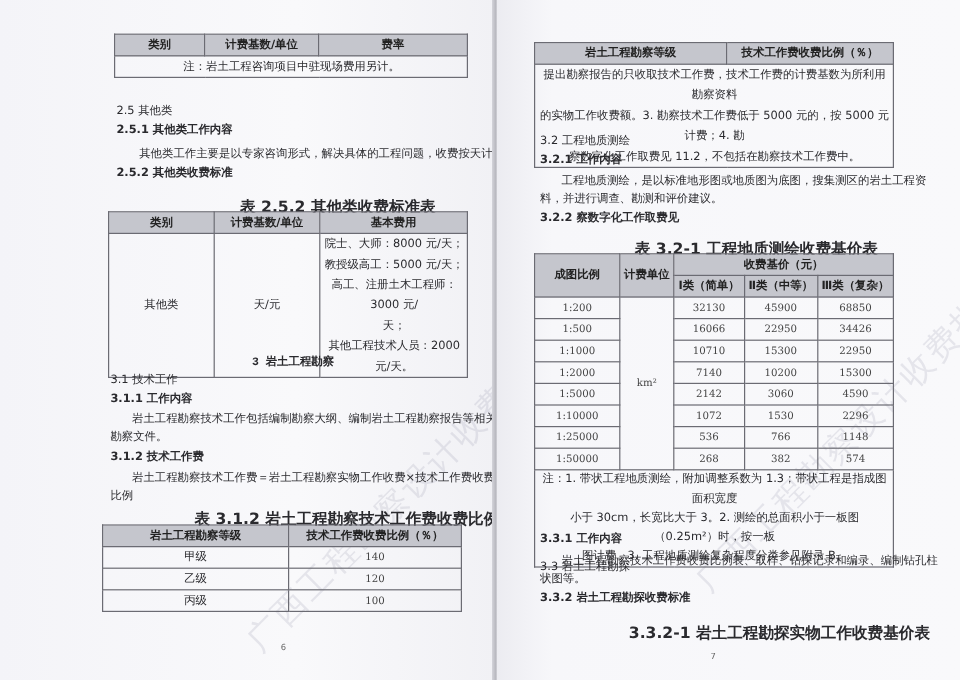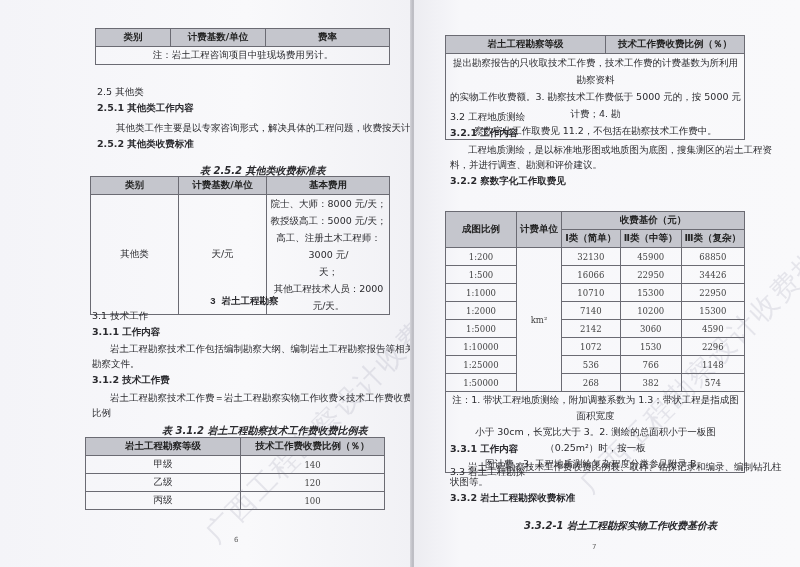--- a/index.html
+++ b/index.html
@@ -19,21 +19,21 @@
   .watermark {
     position:absolute; font-size:28px; color:rgba(90,90,120,0.12); transform:rotate(-45deg);
     white-space:nowrap; pointer-events:none; letter-spacing:2px;
   }
   table.t { border-collapse:collapse; font-size:9.5px; position:absolute; }
   table.t td, table.t th { border:1px solid #6b6b73; text-align:center; padding:0 2px; height:17px; }
   table.t th { background:#c5c6cd; font-weight:bold; color:#222; }
   .note { text-align:left; padding-left:3px !important; }
   .txt { position:absolute; font-size:9.5px; white-space:nowrap; }
   .h { font-weight:bold; }
-  .cap { font-weight:bold; font-size:10px;font-style:italic; }
+  .cap { font-weight:bold; font-size:13px; }
   .pn { position:absolute; font-size:7px; color:#666; }
   .num { font-family:"DejaVu Serif", serif; font-size:8.5px; color:#444; }
 </style>
 </head>
 <body>
 
 <div class="page page-left">
   <div class="watermark" style="left:120px;top:300px;">广西工程勘察设计收费指导标准（2020年版）</div>
 
   <table class="t" style="left:95px;top:28px;width:295px;">
@@ -130,20 +130,21 @@
         </tr>
   </tbody>
     </table>
 
   <div class="txt" style="left:36px;top:111px;">3.2 工程地质测绘</div>
   <div class="txt h" style="left:36px;top:127px;">3.2.1 工作内容</div>
   <div class="txt" style="left:54px;top:144px;">工程地质测绘，是以标准地形图或地质图为底图，搜集测区的岩土工程资</div>
   <div class="txt" style="left:36px;top:159px;text-align:right;">料，并进行调查、勘测和评价建议。</div>
   <div class="txt h" style="left:36px;top:175px;">3.2.2 察数字化工作取费见</div>
 
+  <div class="txt cap" style="left:115px;top:199px;">表 3.2-1  工程地质测绘收费基价表</div>
   <table class="t" style="left:31px;top:211px;width:300px;">
     <tbody>
         <tr>
       <th rowspan="2" style="width:66px">成图比例</th>
       <th rowspan="2" style="width:40px">计费单位</th>
       <th colspan="3">收费基价（元）</th>
     </tr>
     <tr>
       <th>Ⅰ类（简单）</th>
       <th>Ⅱ类（中等）</th>

